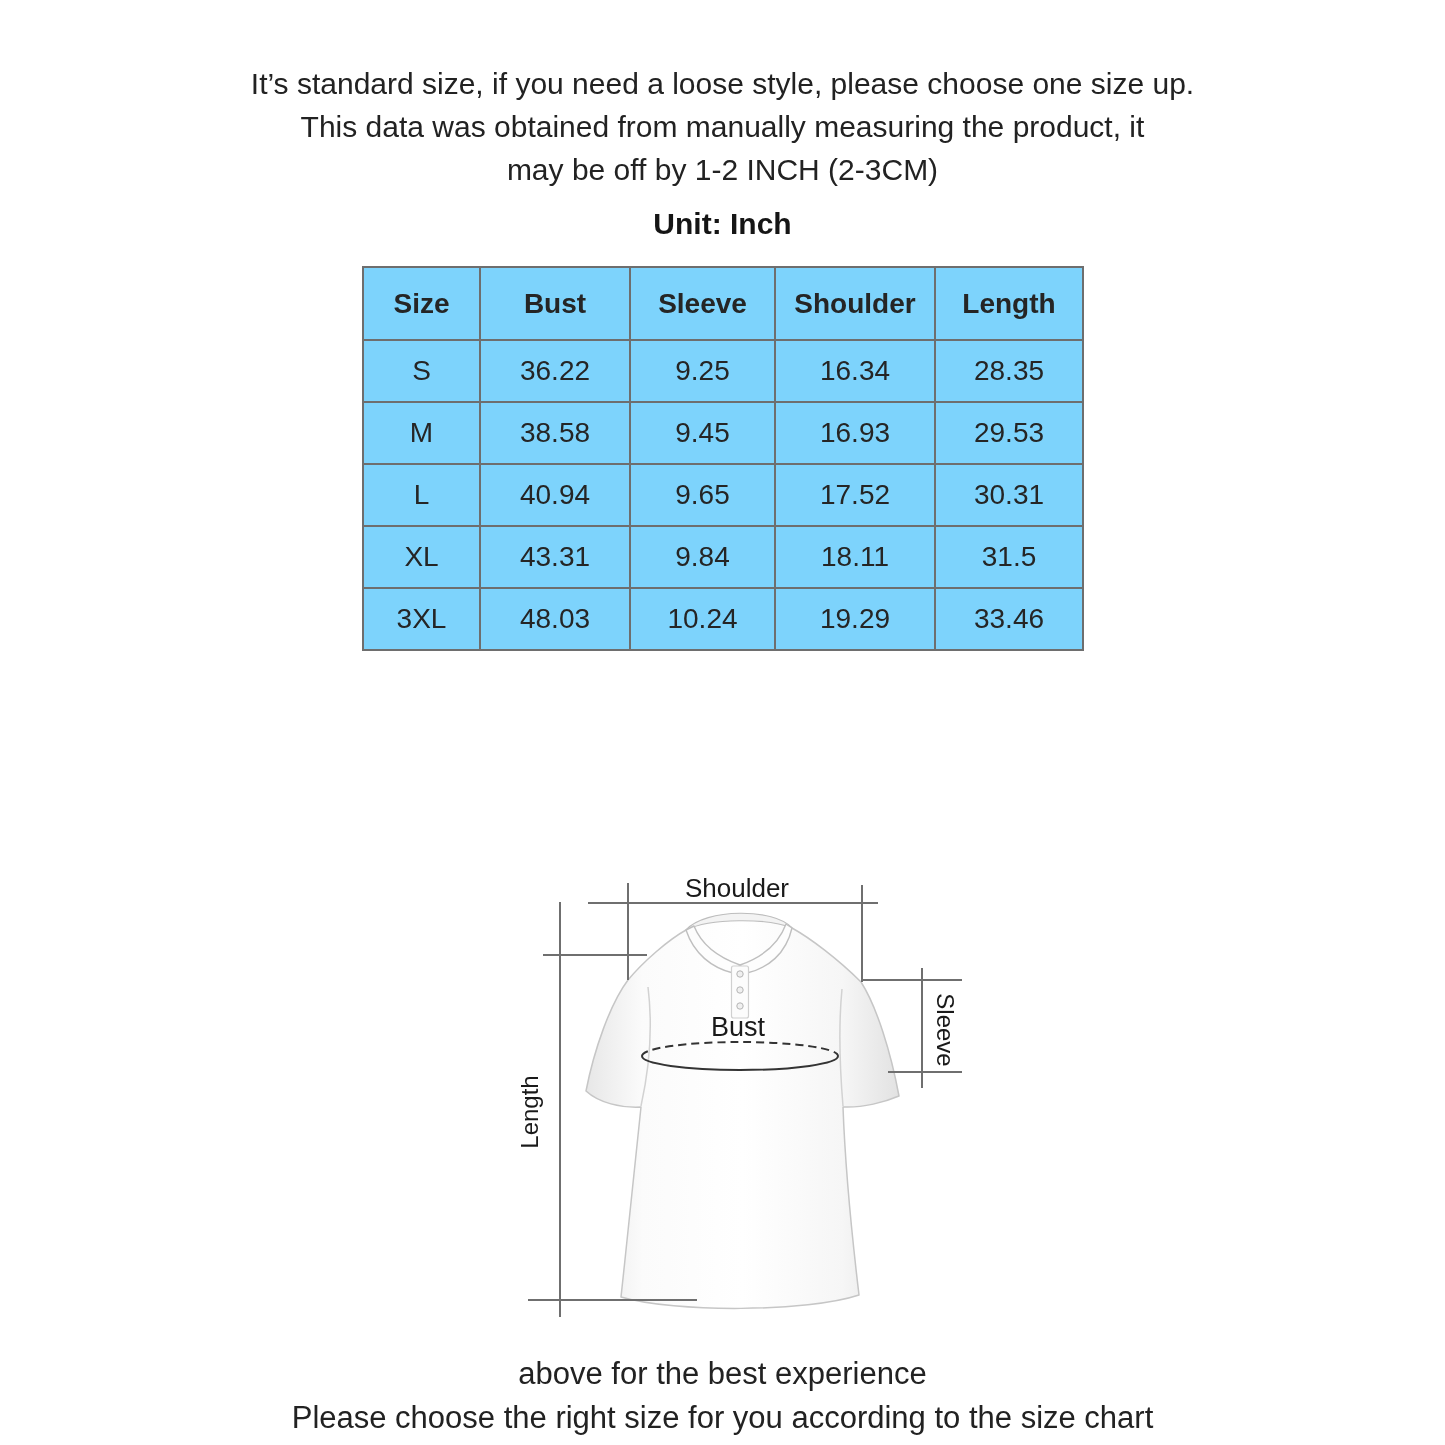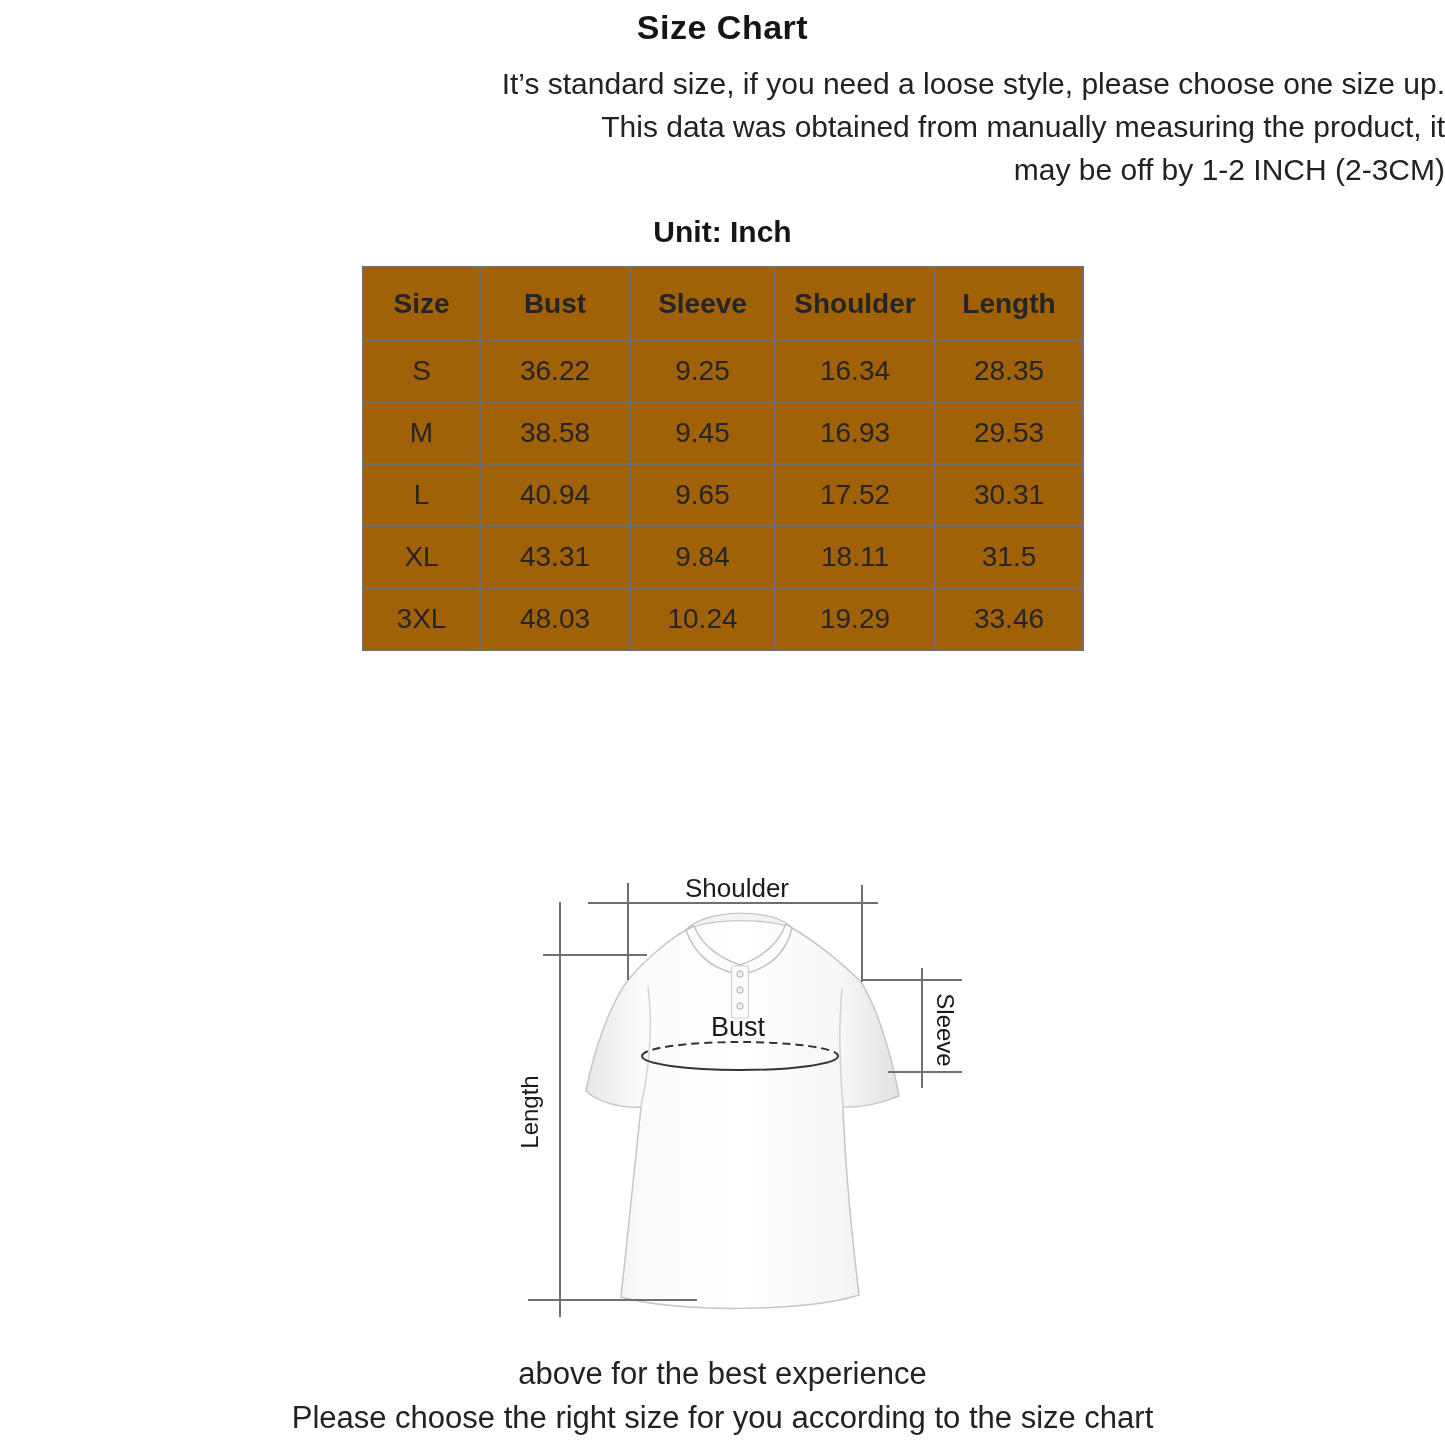--- a/index.html
+++ b/index.html
@@ -11,54 +11,53 @@
     color:#1b1b1b;
     overflow:hidden;
   }
   .page-title{
     position:absolute;top:8px;left:0;width:100%;
     text-align:center;font-size:34px;font-weight:700;color:#151515;
     letter-spacing:0.5px;
   }
   .note{
     position:absolute;top:62px;left:0;width:100%;
-    text-align:right;font-size:30px;line-height:43px;color:#222222;
+    text-align:center;font-size:30px;line-height:43px;color:#222222;
   }
   .unit{
     position:absolute;top:207px;left:0;width:100%;
-    text-align:center;font-size:30px;font-weight:700;color:#151515;margin-top:8px;
+    text-align:center;font-size:30px;font-weight:700;color:#151515;
   }
   table.size-table{
     position:absolute;left:362px;top:266px;
     width:720px;border-collapse:collapse;table-layout:fixed;
     background:#ffffff;
   }
   .size-table th,.size-table td{
     border:2px solid #6e6e6e;
     text-align:center;vertical-align:middle;
-    font-size:28px;color:#252525;padding:0;background:#a16207;
+    font-size:28px;color:#252525;padding:0;background:#7dd3fc;
   }
   .size-table th{height:71px;font-weight:700;}
   .size-table td{height:60px;font-weight:400;}
   svg.diagram{position:absolute;left:500px;top:860px;}
   .diagram text{
     font-family:"Liberation Sans",sans-serif;
     fill:#1a1a1a;
   }
   .footer{
     position:absolute;top:1352px;left:0;width:100%;
     text-align:center;font-size:31px;line-height:44px;color:#222222;
   }
 </style>
 </head>
 <body>
 
 <div class="page">
 
-  <div class="page-title">Size Chart</div>
 
   <div class="note">
     <div>It’s standard size, if you need a loose style, please choose one size up.</div>
     <div>This data was obtained from manually measuring the product, it</div>
     <div>may be off by 1-2 INCH (2-3CM)</div>
   </div>
 
   <div class="unit">Unit: Inch</div>
 
   <table class="size-table">

